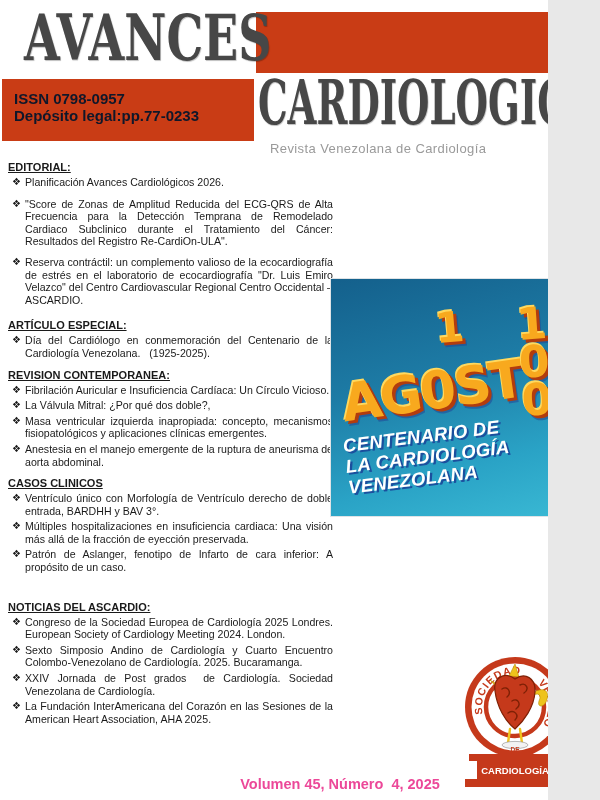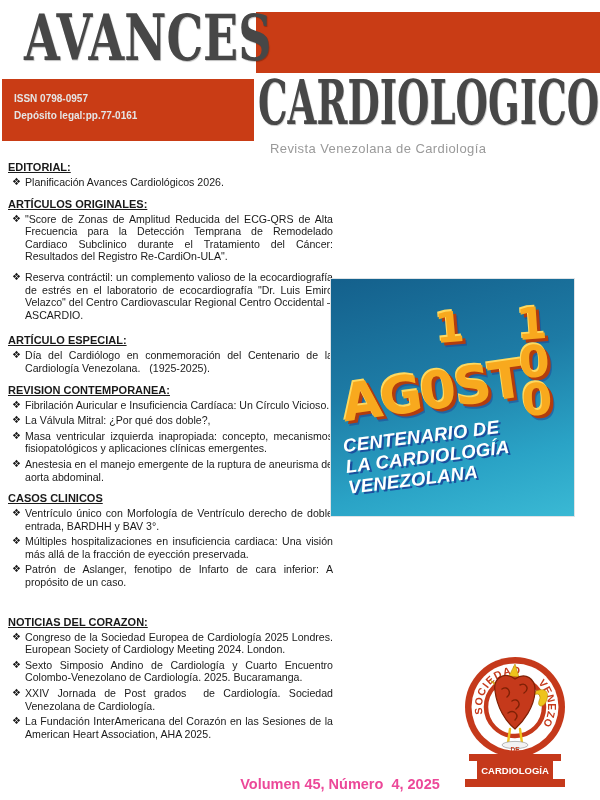--- a/index.html
+++ b/index.html
@@ -1,29 +1,29 @@
 <!DOCTYPE html>
 <html><head>
 <meta charset="utf-8">
 <style>
   html,body{margin:0;padding:0;background:#e8e8e8;}
-  #page{position:relative;width:600px;height:800px;background:#ffffff;overflow:hidden;
+  #page{position:relative;width:548px;height:800px;background:#ffffff;overflow:hidden;
         font-family:"Liberation Sans",sans-serif;color:#1a1a1a;}
 
   
   .big-title{position:absolute;white-space:nowrap;font-family:"DejaVu Serif",serif;
              font-weight:bold;color:#474747;line-height:1;transform-origin:left top;
              text-shadow:1px 1px 1px rgba(0,0,0,.25);}
   #title1{left:24px;top:6px;font-size:64px;transform:scaleX(.72);}
   #title2{left:258px;top:72px;font-size:62px;transform:scaleX(.60);}
   .red-rect{position:absolute;background:#c93c15;}
   #rect-top{left:256px;top:12px;width:344px;height:61px;}
   #rect-issn{left:2px;top:79px;width:252px;height:62px;}
-  #issn-box{position:absolute;left:12px;top:11px;color:#e5e5e5;font-weight:bold;
-            font-size:10px;line-height:17px;}
+  #issn-box{position:absolute;left:12px;top:11px;color:#0f172a;font-weight:bold;
+            font-size:15px;line-height:17px;}
   #subtitle{position:absolute;left:270px;top:141px;width:320px;
             color:#9a9a9a;font-size:13px;line-height:15px;letter-spacing:.4px;}
 
   
   #col{position:absolute;left:8px;top:161px;width:325px;}
   .heading{font-weight:bold;text-decoration:underline;font-size:11px;margin:0 0 3px 0;}
   .sec{margin-bottom:9px;}
   .item{display:flex;margin-bottom:3px;font-size:10.6px;line-height:12.6px;}
   .bullet{flex:0 0 13px;margin-left:4px;font-size:10px;line-height:12.6px;}
   .itxt{flex:1;display:block;text-align:justify;}
@@ -55,40 +55,39 @@
 </head>
 <body>
 
 <div id="page">
 
   <div class="red-rect" id="rect-top"></div>
   <div class="big-title" id="title1">AVANCES</div>
   <div class="red-rect" id="rect-issn">
     <div id="issn-box">
       <div>ISSN 0798-0957</div>
-      <div>Depósito legal:pp.77-0161</div>
+      <div>Depósito legal:pp.77-0233</div>
     </div>
   </div>
   <div class="big-title" id="title2">CARDIOLOGICOS</div>
   <div id="subtitle">
     <div>Revista Venezolana de Cardiología</div>
   </div>
 
   <div id="col">
 
     <div class="sec">
       <div class="heading">EDITORIAL:</div>
       <div class="item">
         <span class="bullet">❖</span>
         <span class="itxt">Planificación Avances Cardiológicos 2026.</span>
       </div>
     </div>
 
     <div class="sec">
-      <div class="heading">ARTÍCULOS ORIGINALES:</div>
       <div class="item">
         <span class="bullet">❖</span>
         <span class="itxt">"Score de Zonas de Amplitud Reducida del ECG-QRS de Alta Frecuencia para la Detección Temprana de Remodelado Cardiaco Subclinico durante el Tratamiento del Cáncer: Resultados del Registro Re-CardiOn-ULA".</span>
       </div>
       <div class="item" style="margin-top:8px;">
         <span class="bullet">❖</span>
         <span class="itxt">Reserva contráctil: un complemento valioso de la ecocardiografía de estrés en el laboratorio de ecocardiografía "Dr. Luis Emiro Velazco" del Centro Cardiovascular Regional Centro Occidental – ASCARDIO.</span>
       </div>
     </div>
 
@@ -130,21 +129,21 @@
         <span class="bullet">❖</span>
         <span class="itxt">Múltiples hospitalizaciones en insuficiencia cardiaca: Una visión más allá de la fracción de eyección preservada.</span>
       </div>
       <div class="item">
         <span class="bullet">❖</span>
         <span class="itxt">Patrón de Aslanger, fenotipo de Infarto de cara inferior: A propósito de un caso.</span>
       </div>
     </div>
 
     <div class="sec" id="sec-noticias">
-      <div class="heading">NOTICIAS DEL CORAZON:</div>
+      <div class="heading">NOTICIAS DEL ASCARDIO:</div>
       <div class="item">
         <span class="bullet">❖</span>
         <span class="itxt">Congreso de la Sociedad Europea de Cardiología 2025 Londres. European Society of Cardiology Meeting 2024. London.</span>
       </div>
       <div class="item">
         <span class="bullet">❖</span>
         <span class="itxt">Sexto Simposio Andino de Cardiología y Cuarto Encuentro Colombo-Venezolano de Cardiología. 2025. Bucaramanga.</span>
       </div>
       <div class="item">
         <span class="bullet">❖</span>

